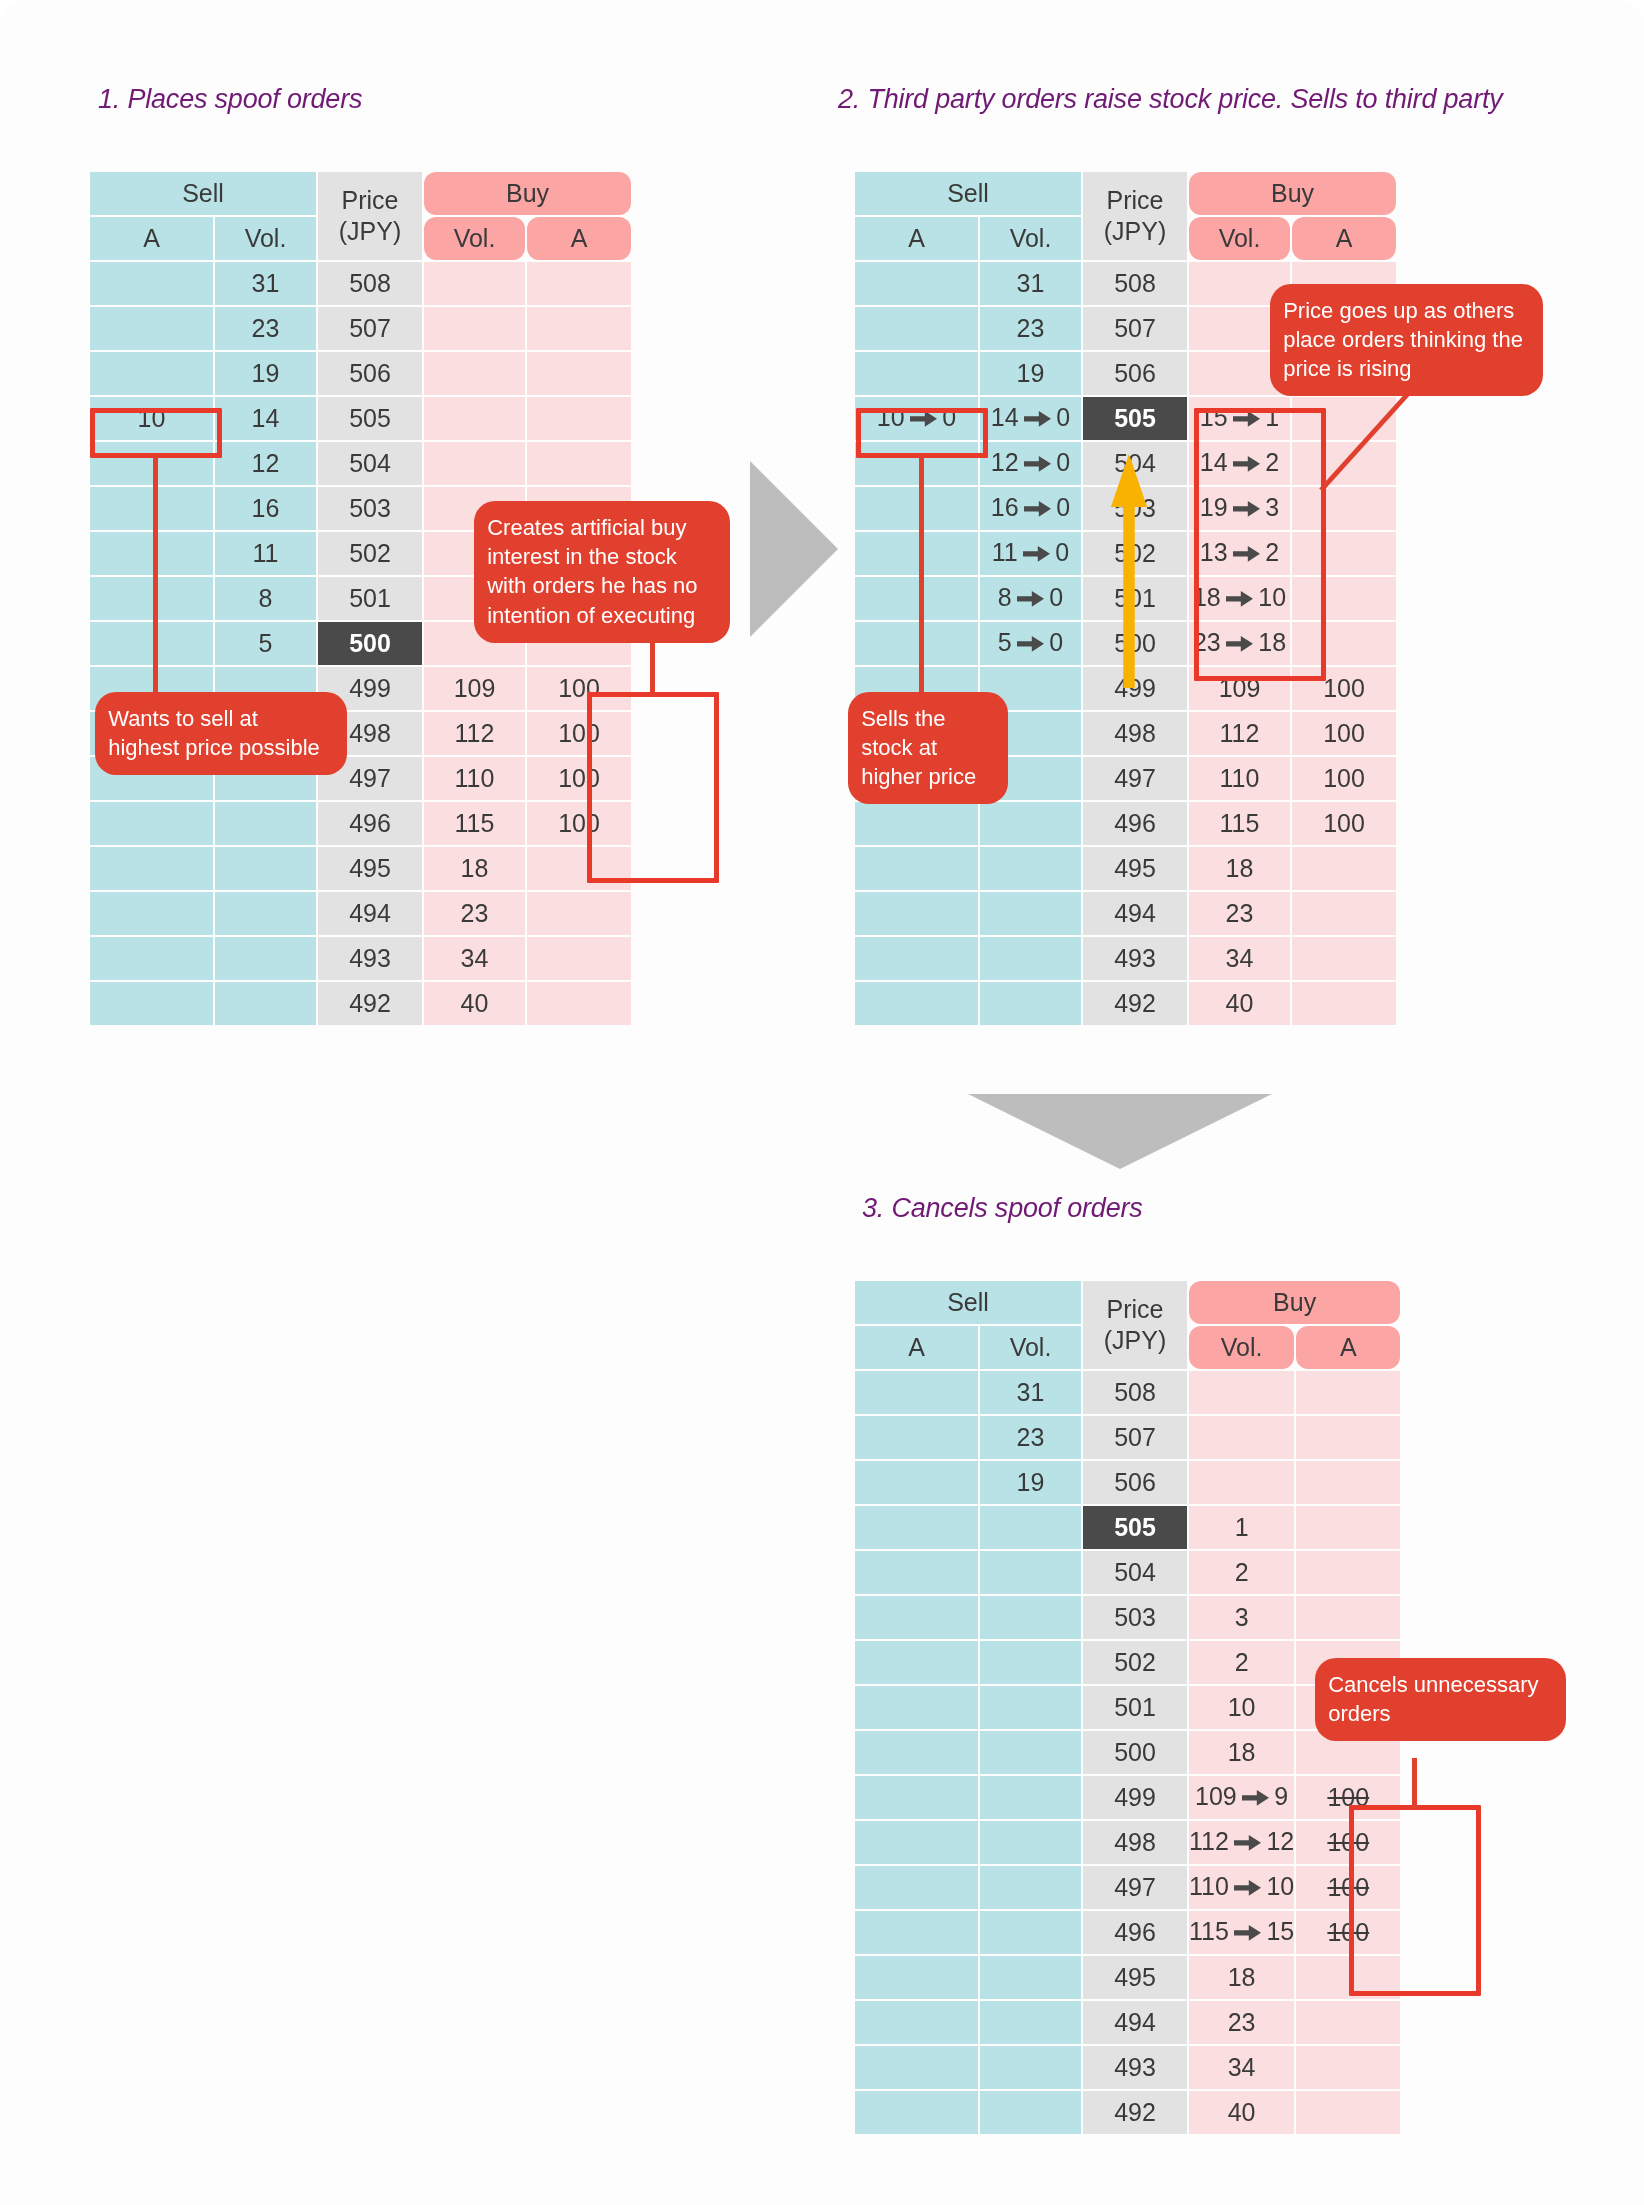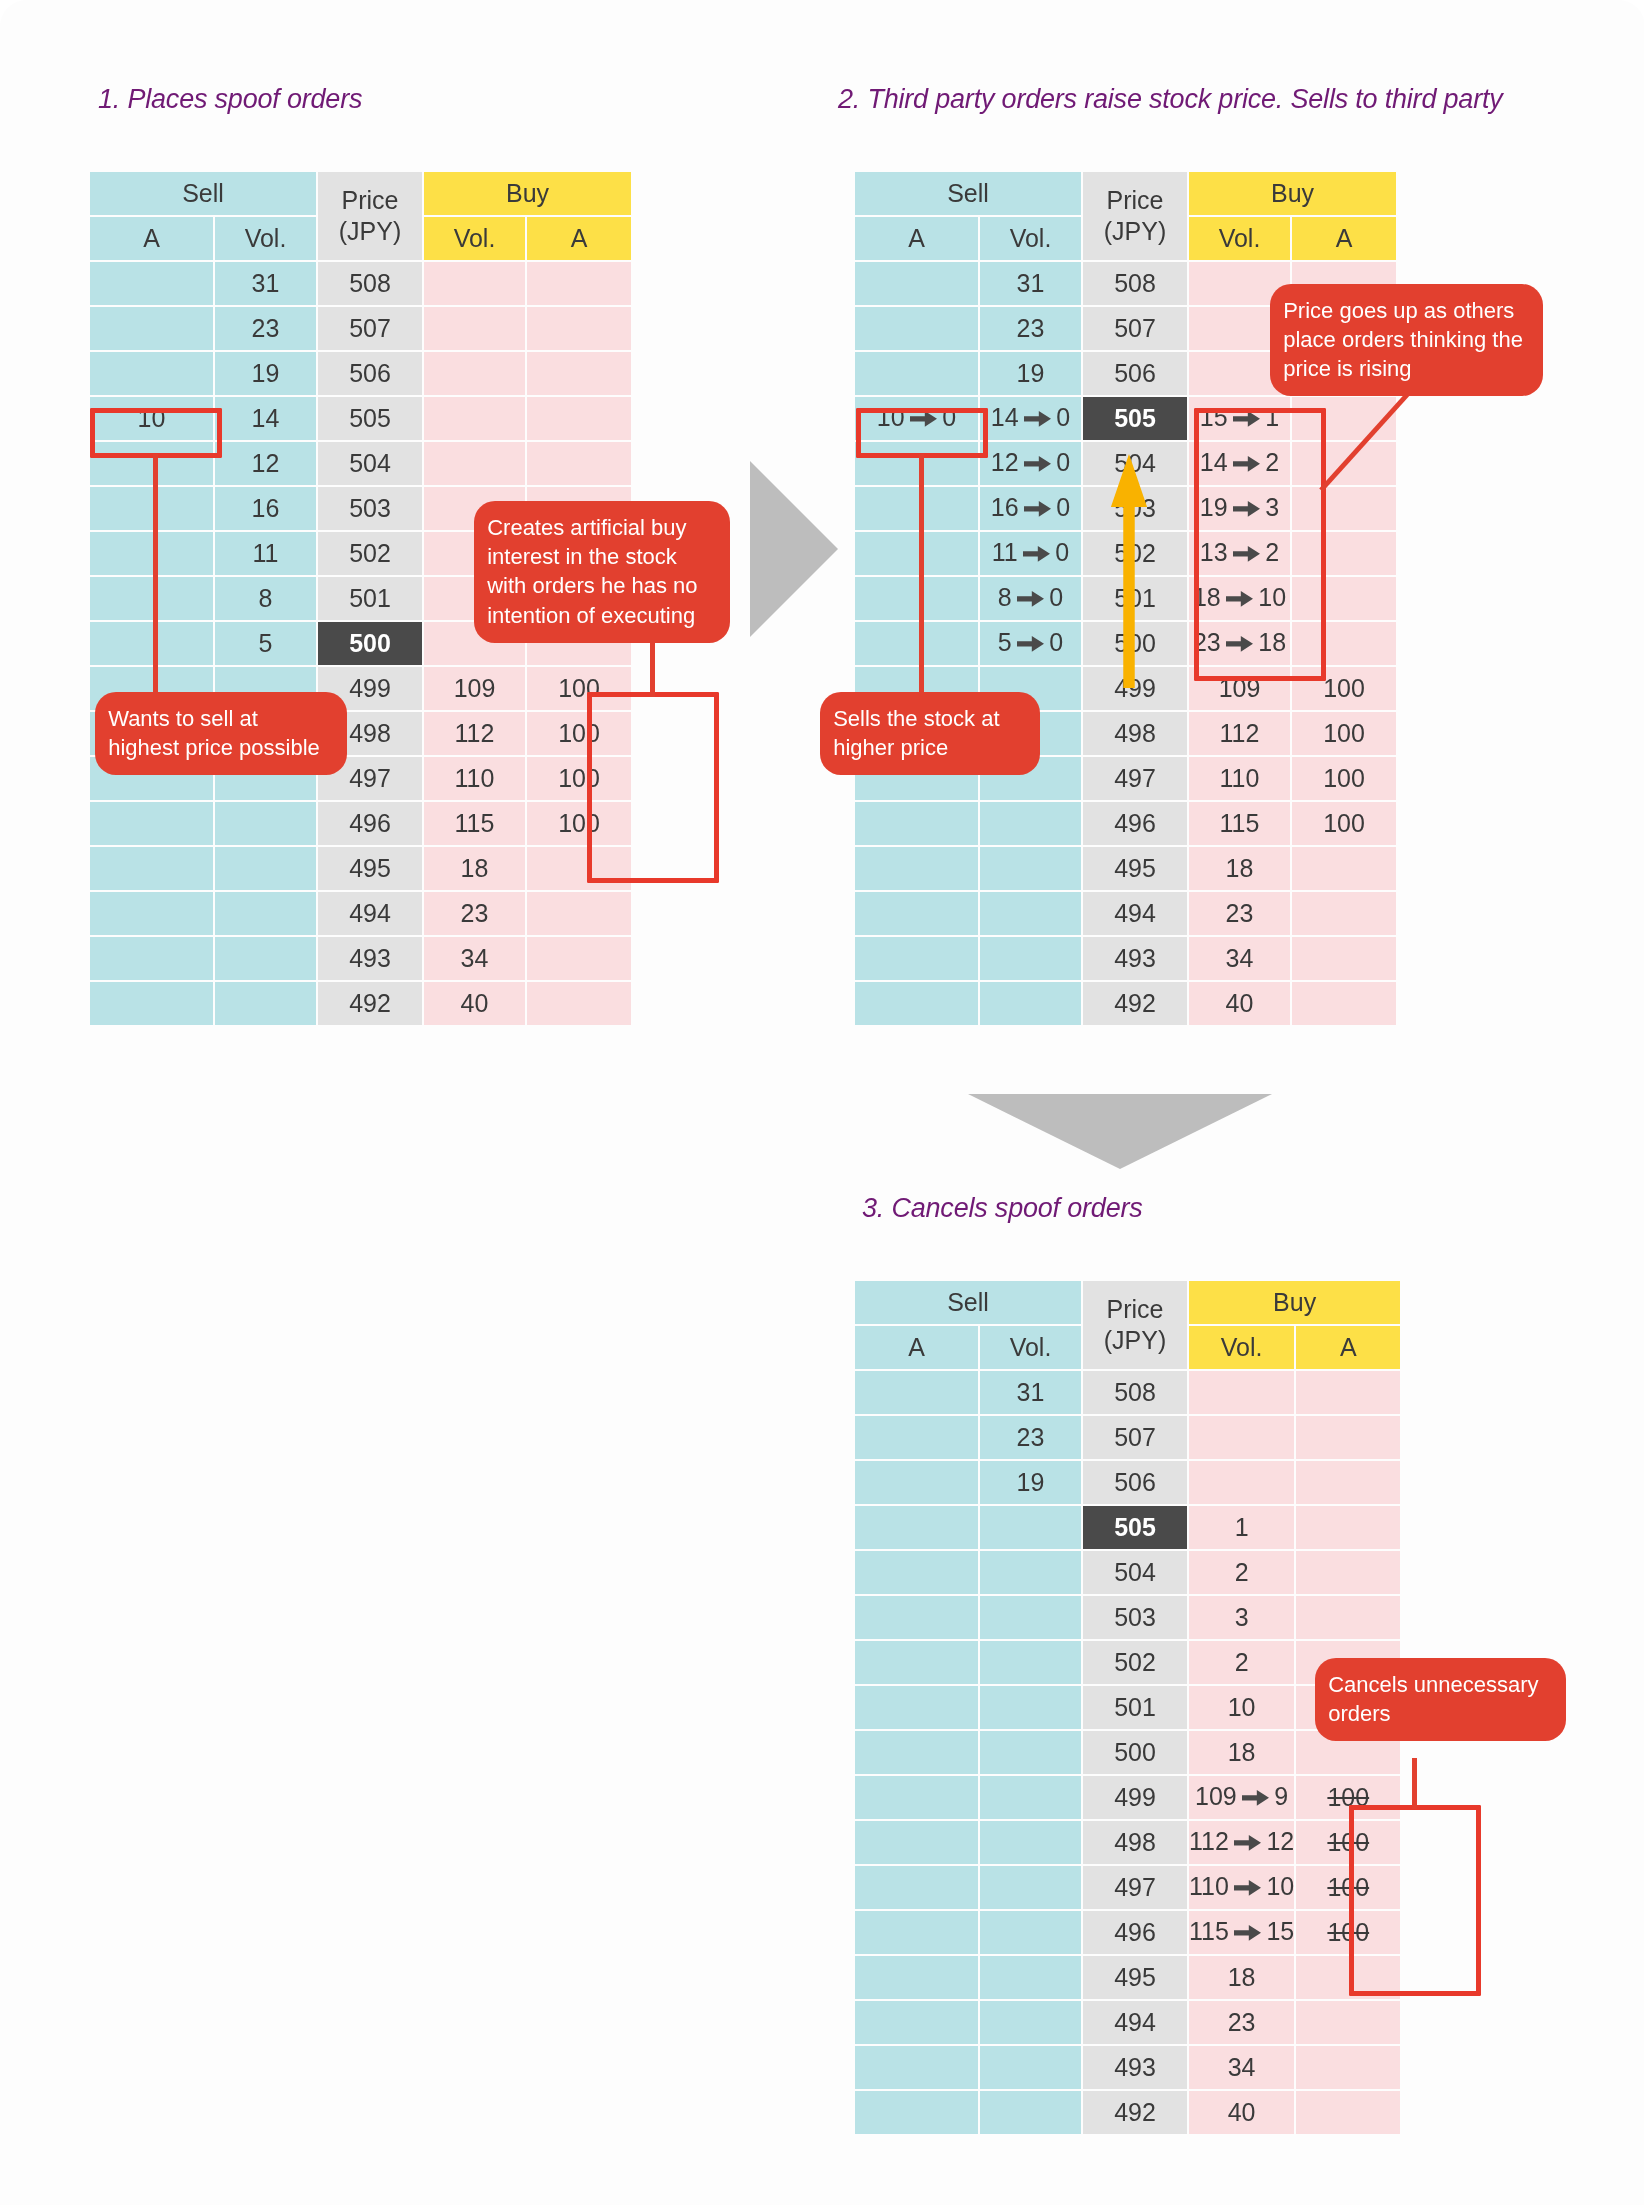--- a/index.html
+++ b/index.html
@@ -46,21 +46,21 @@
   }
   .c-sellA{width:123px;background:#b9e2e6;}
   .c-sellV{width:101px;background:#b9e2e6;}
   .c-price{width:104px;background:#e2e2e2;}
   .c-buyV{width:101px;background:#fadee0;}
   .c-buyA{width:104px;background:#fadee0;}
 
   .hdr-top{height:46px;font-size:24px;}
   .hdr-sub{height:55px;font-size:24px;}
   .hdr-sell{background:#b9e2e6;}
-  .hdr-buy{background:#fde047;}
+  .hdr-buy{background:#fca5a5;border-radius:12px;}
   .hdr-price{background:#e2e2e2;font-size:23px;line-height:1.25;}
 
   .row-hl td.c-price{background:#4a4a4a;color:#ffffff;font-weight:700;}
   .strike{text-decoration:line-through;text-decoration-thickness:1.8px;}
 
   .arrowcell{white-space:nowrap;}
   .ar{display:inline-block;vertical-align:middle;margin:0 5.3px;}
 
   
   .callout{
@@ -442,21 +442,21 @@
   <div class="hibox" style="left:1194px;top:408px;width:132px;height:273px;"></div>
 
   <div class="leader" style="left:919px;top:454px;width:5.3px;height:245px;"></div>
   <svg class="leader" style="left:1314px;top:388px;background:transparent;" width="101" height="106" viewBox="0 0 230 240">
     <line x1="220" y1="6" x2="16" y2="232" stroke="#e2402f" stroke-width="11"></line>
   </svg>
 
   <div class="callout" style="left:1270px;top:284px;width:273px;">
     <span>Price goes up as others place orders thinking the price is rising</span>
   </div>
-  <div class="callout" style="left:820px;top:692px;width:220px;">
+  <div class="callout" style="left:848px;top:692px;width:160px;">
     <span>Sells the stock at higher price</span>
   </div>
 
   <div class="tri-down" style="left:968px;top:1094px;"></div>
 
   <div class="panel" style="left:862px;top:1193px;">
     <div class="panel-title">3. Cancels spoof orders</div>
   </div>
   <table class="book" id="table3" style="left:853px;top:1279px;">
       <colgroup>

